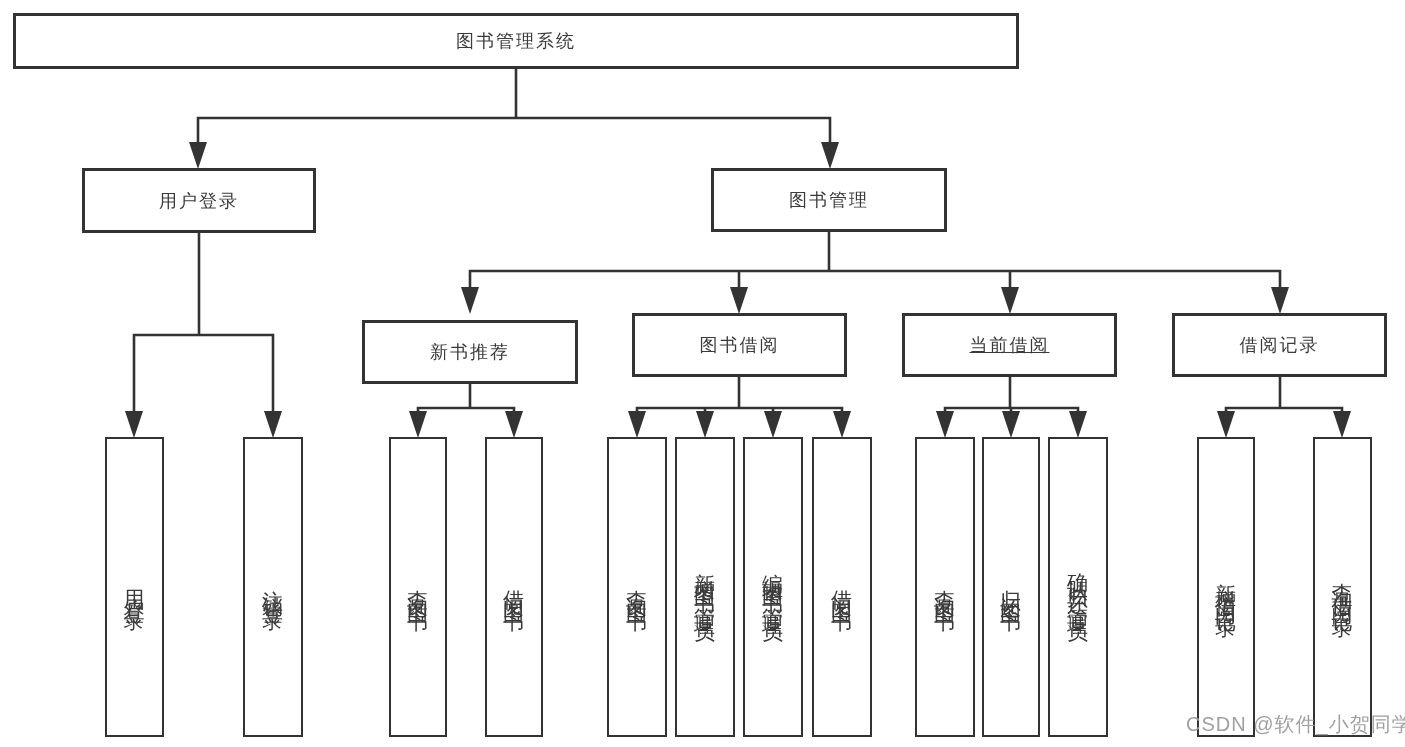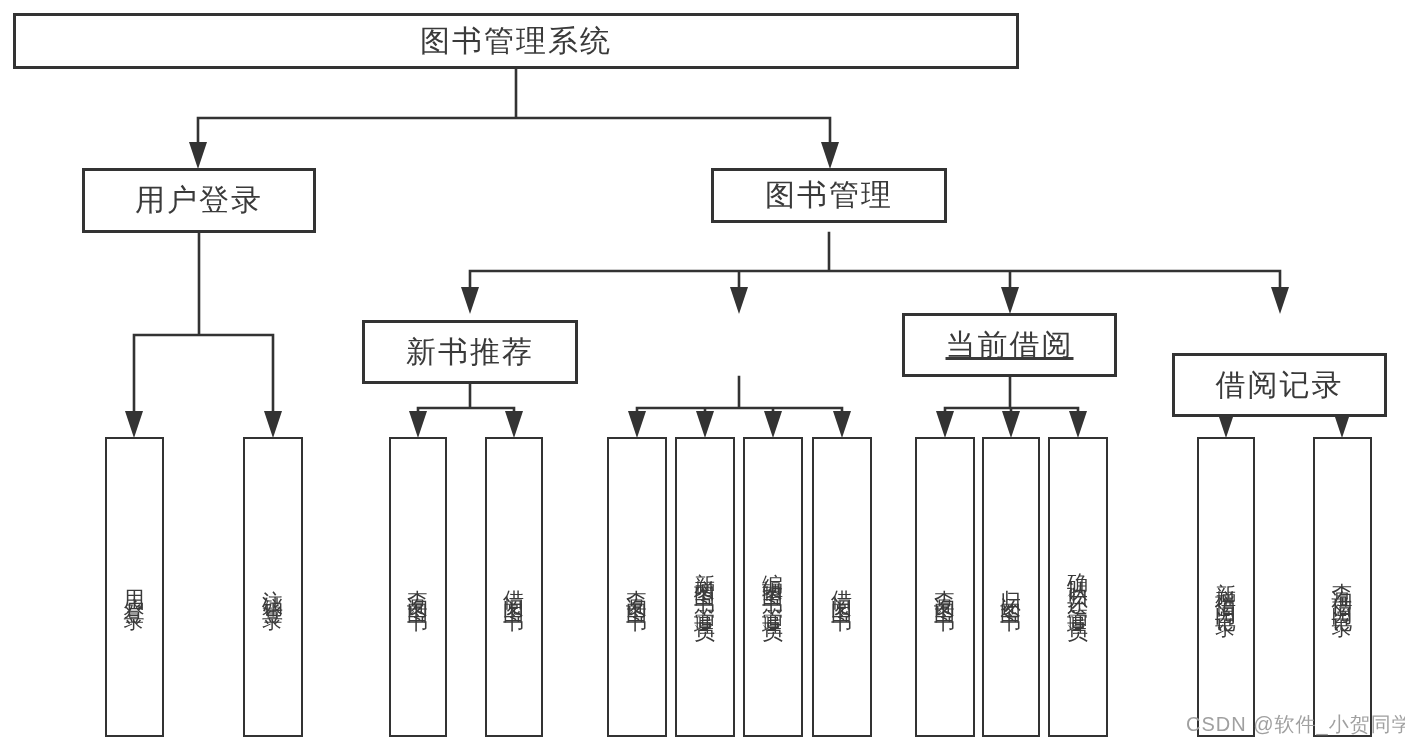--- a/index.html
+++ b/index.html
@@ -17,21 +17,21 @@
     width: 1405px; height: 747px;
   }
   .hbox {
     position: absolute;
     box-sizing: border-box;
     border: 3px solid #333333;
     background: #ffffff;
     display: flex;
     align-items: center;
     justify-content: center;
-    font-size: 30px;
+    font-size: 18px;
     letter-spacing: 2px;
     color: #3a3a3a;
     z-index: 2;
   }
   .vbox {
     position: absolute;
     box-sizing: border-box;
     border: 2.6px solid #333333;
     background: #ffffff;
     display: flex;
@@ -93,25 +93,26 @@
       <polygon points="1002,411 1020,411 1011,438"></polygon>
       <polygon points="1069,411 1087,411 1078,438"></polygon>
       <polygon points="1217,411 1235,411 1226,438"></polygon>
       <polygon points="1333,411 1351,411 1342,438"></polygon>
     </g>
   </svg>
 
   <div class="hbox" style="left:13px; top:13px; width:1006px; height:56px;">图书管理系统</div>
 
   <div class="hbox" style="left:82px; top:168px; width:234px; height:65px;">用户登录</div>
-  <div class="hbox" style="left:711px; top:168px; width:236px; height:55px;">图书管理</div>
+  <div class="hbox" style="left:711px; top:168px; width:236px; height:64px;">图书管理</div>
 
   <div class="hbox" style="left:362px; top:320px; width:216px; height:64px;">新书推荐</div>
+  <div class="hbox" style="left:632px; top:313px; width:215px; height:64px;">图书借阅</div>
   <div class="hbox" style="left:902px; top:313px; width:215px; height:64px;text-decoration:underline;">当前借阅</div>
-  <div class="hbox" style="left:1172px; top:313px; width:215px; height:64px;margin-top:40px;">借阅记录</div>
+  <div class="hbox" style="left:1172px; top:313px; width:215px; height:64px;">借阅记录</div>
 
   <div class="vbox" style="left:105px; width:59px;">
     <span class="vtext">用户登录</span>
   </div>
   <div class="vbox" style="left:243px; width:60px;">
     <span class="vtext">注销登录</span>
   </div>
 
   <div class="vbox" style="left:389px; width:58px;">
     <span class="vtext">查询图书</span>

